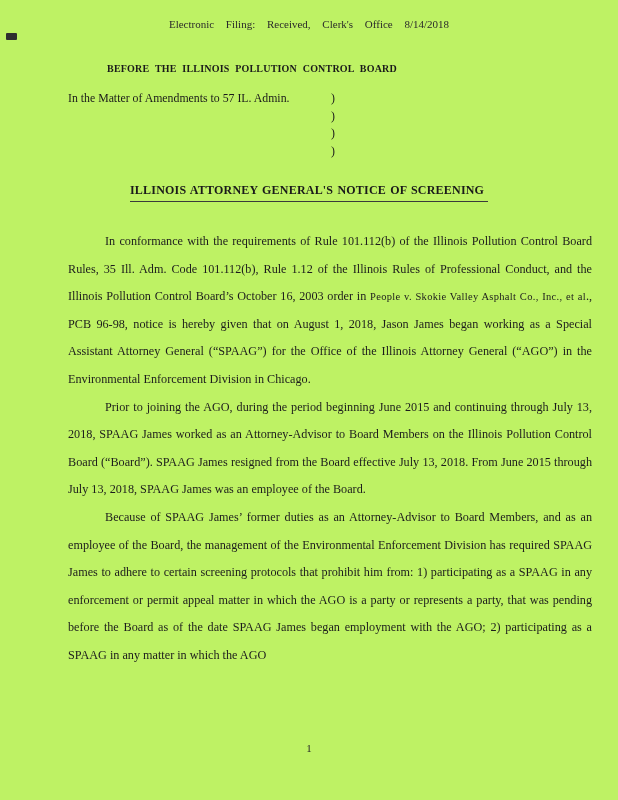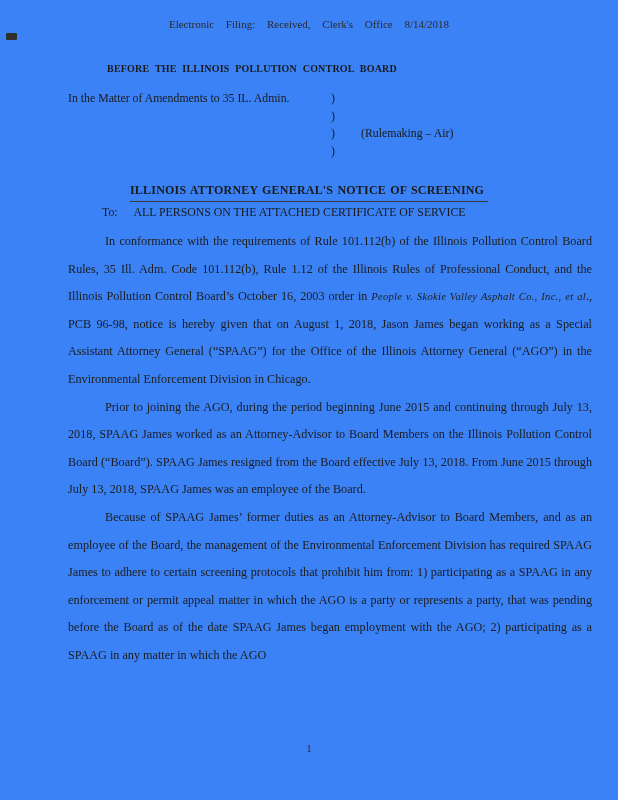--- a/index.html
+++ b/index.html
@@ -5,21 +5,21 @@
   html, body { margin: 0; padding: 0; }
   body {
     background: #ffffff;
     font-family: "Liberation Serif", "DejaVu Serif", serif;
   }
   .page {
     position: relative;
     width: 618px;
     height: 800px;
     margin: 0 auto;
-    background: #3b82f6;
+    background: #bef264;
     color: #1e1e1e;
     overflow: hidden;
   }
   .efiling-header {
     position: absolute;
     top: 18px; left: 0;
     width: 100%;
     text-align: center;
     font-size: 11px;
     word-spacing: 9px;
@@ -74,21 +74,21 @@
   .body-text {
     position: absolute;
     top: 228px; left: 68px;
     width: 524px;
     font-size: 12.2px;
     line-height: 27.6px;
     text-align: justify;
     color: #1c1c1c;
   }
   .body-text p { margin: 0; text-indent: 37px; }
-  .cite { font-style: italic; font-size: 10.5px; letter-spacing: .3px; }
+  .cite { font-size: 10.5px; letter-spacing: .3px; }
   .page-number {
     position: absolute;
     bottom: 46px; left: 0;
     width: 100%;
     text-align: center;
     font-size: 11px;
     color: #2a2a2a;
   }
   .scan-artifact {
     position: absolute;
@@ -103,44 +103,40 @@
 <div class="page">
 
   <span class="scan-artifact a1"></span>
 
   <div class="efiling-header">Electronic Filing: Received, Clerk's Office 8/14/2018</div>
 
   <div class="court-title">BEFORE THE ILLINOIS POLLUTION CONTROL BOARD</div>
 
   <div class="caption">
     <div class="cap-left">
-      <div class="row">In the Matter of Amendments to 35 IL. Admin.</div>
+      <div class="row">In the Matter of Amendments to 57 IL. Admin.</div>
       <div class="row"></div>
       <div class="row"></div>
     </div>
     <div class="cap-parens">
       <div class="row">)</div>
       <div class="row">)</div>
       <div class="row">)</div>
       <div class="row">)</div>
     </div>
     <div class="cap-right">
       <div class="row"></div>
       <div class="row"></div>
-      <div class="row">(Rulemaking – Air)</div>
     </div>
   </div>
 
   <div class="notice-title-wrap">
     <span class="notice-title">ILLINOIS ATTORNEY GENERAL'S NOTICE OF SCREENING</span>
   </div>
 
-  <div class="to-line">
-    <span class="to-label">To:</span><span>ALL PERSONS ON THE ATTACHED CERTIFICATE OF SERVICE</span>
-  </div>
 
   <div class="body-text">
     <p><span>In conformance with the requirements of Rule 101.112(b) of the Illinois Pollution Control Board Rules, 35 Ill. Adm. Code 101.112(b), Rule 1.12 of the Illinois Rules of Professional Conduct, and the Illinois Pollution Control Board’s October 16, 2003 order in </span><span class="cite">People v. Skokie Valley Asphalt Co., Inc., et al</span><span>., PCB 96-98, notice is hereby given that on August 1, 2018, Jason James began working as a Special Assistant Attorney General (“SPAAG”) for the Office of the Illinois Attorney General (“AGO”) in the Environmental Enforcement Division in Chicago.</span></p>
     <p>Prior to joining the AGO, during the period beginning June 2015 and continuing through July 13, 2018, SPAAG James worked as an Attorney-Advisor to Board Members on the Illinois Pollution Control Board (“Board”).  SPAAG James resigned from the Board effective July 13, 2018.  From June 2015 through July 13, 2018, SPAAG James was an employee of the Board.</p>
     <p>Because of SPAAG James’ former duties as an Attorney-Advisor to Board Members, and as an employee of the Board, the management of the Environmental Enforcement Division has required SPAAG James to adhere to certain screening protocols that prohibit him from: 1) participating as a SPAAG in any enforcement or permit appeal matter in which the AGO is a party or represents a party, that was pending before the Board as of the date SPAAG James began employment with the AGO; 2) participating as a SPAAG in any matter in which the AGO</p>
   </div>
 
   <div class="page-number">1</div>
 
 </div>

